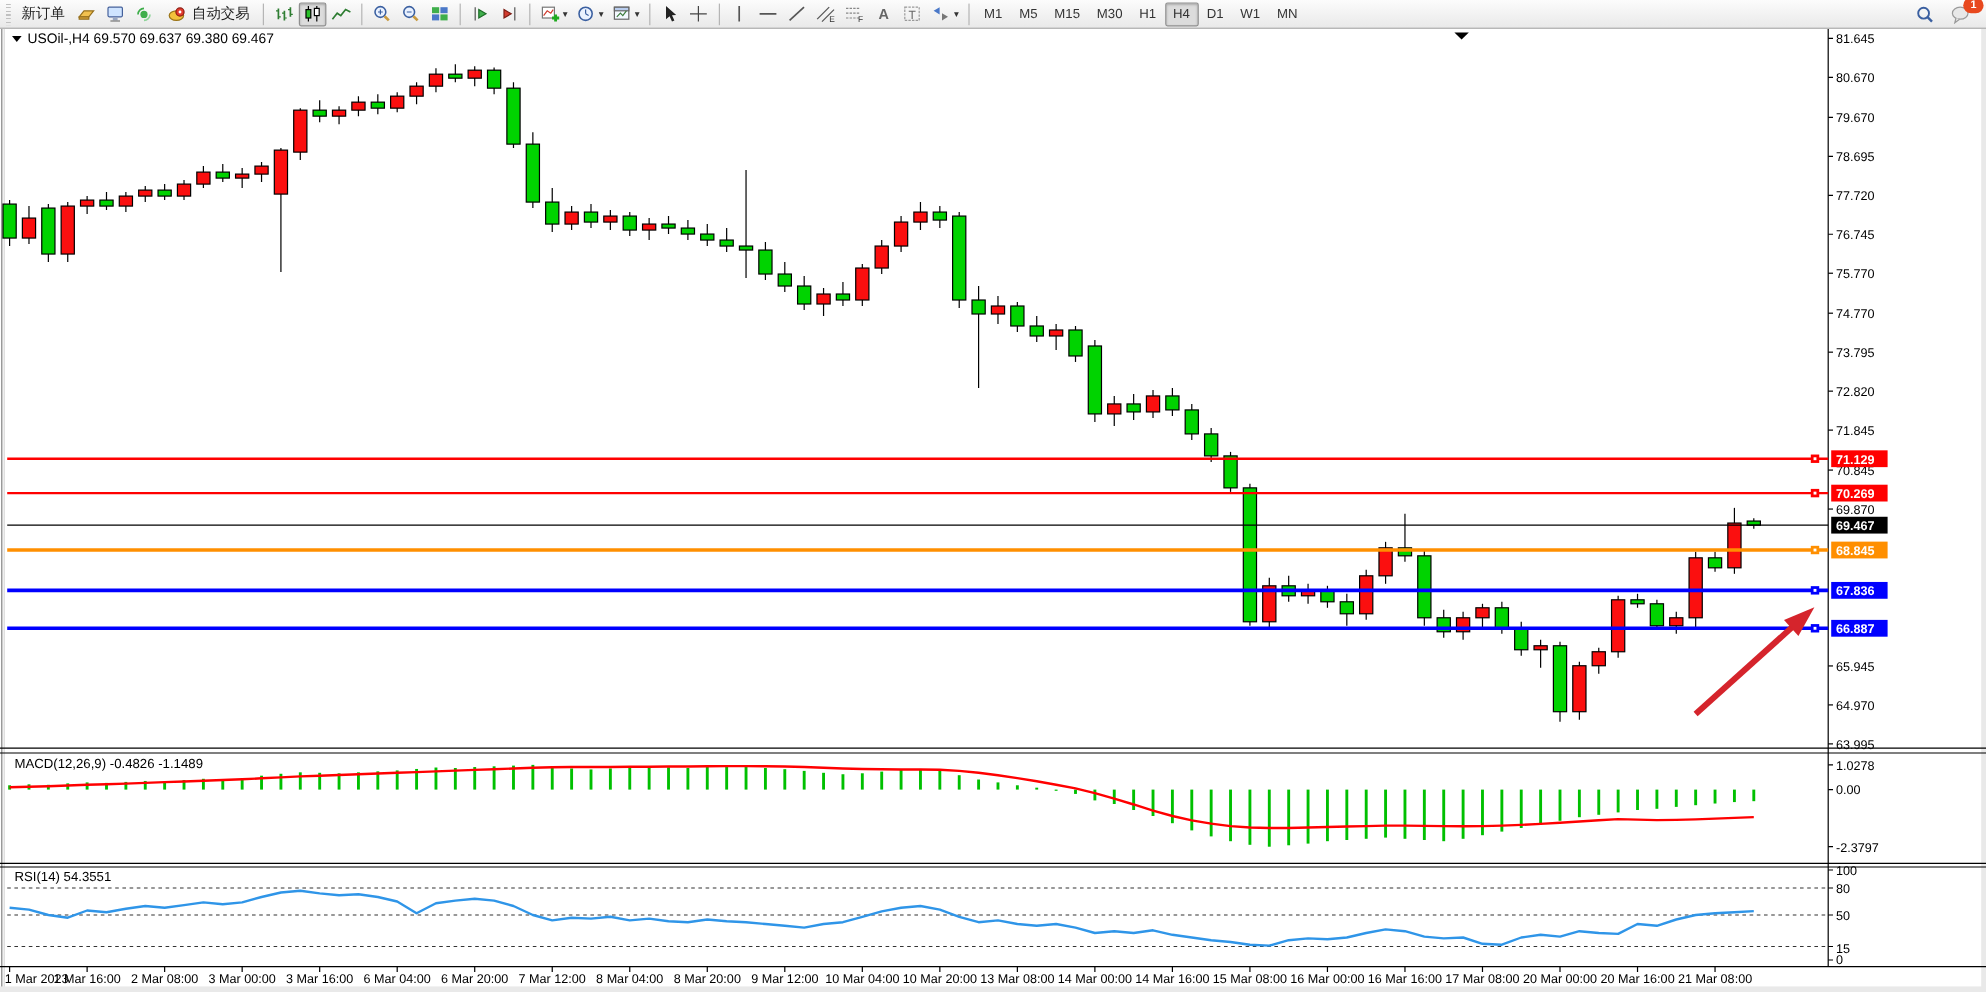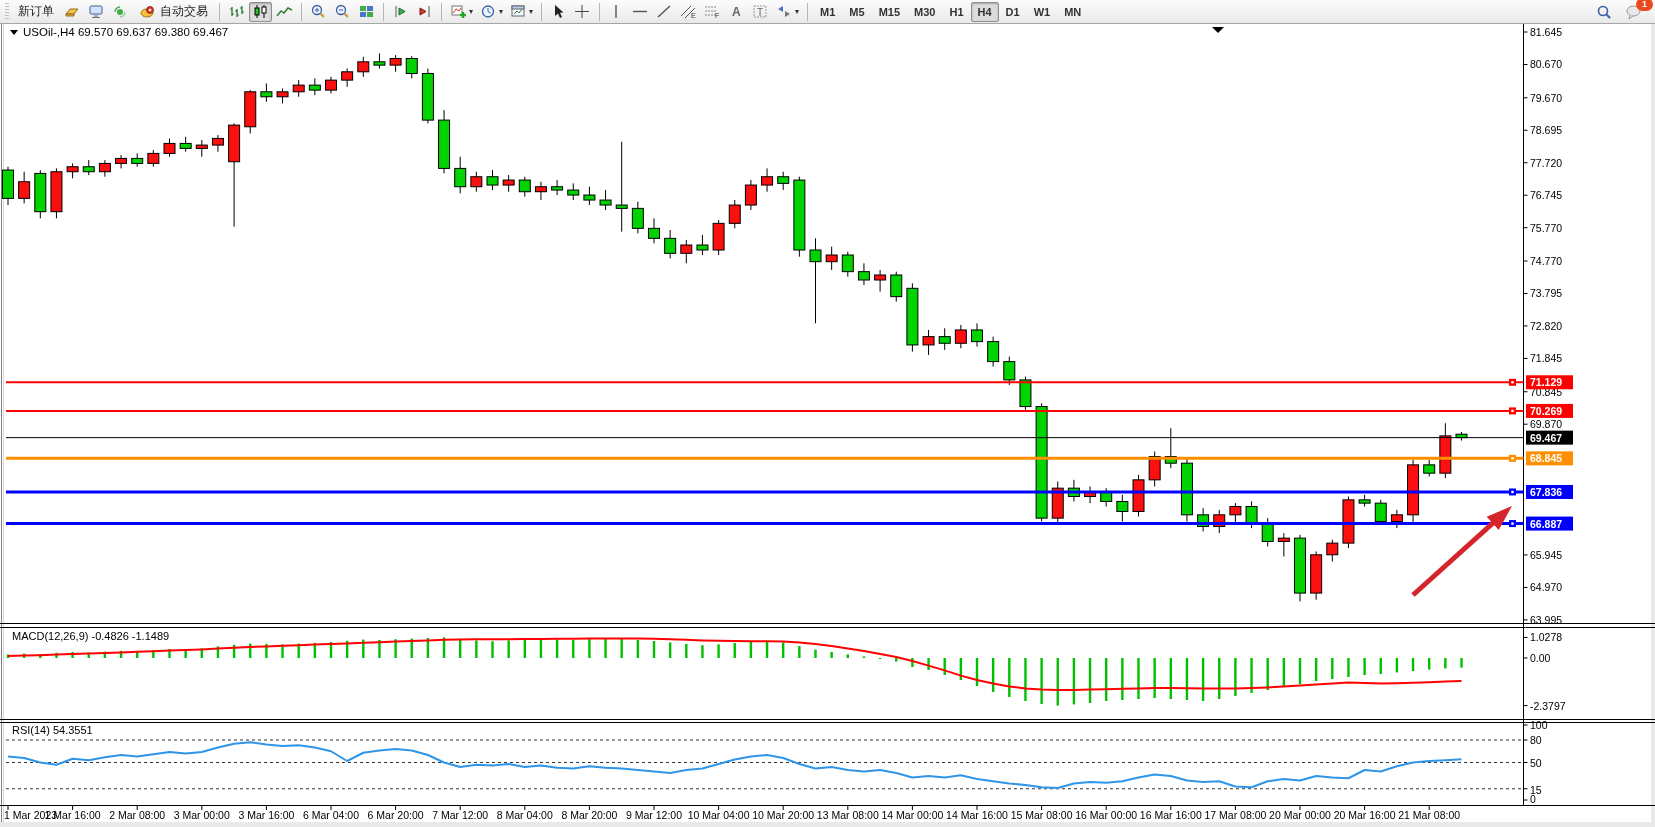--- a/index.html
+++ b/index.html
@@ -9,21 +9,21 @@
     display:flex;align-items:center;padding:0 3px;gap:1px;z-index:5;}
   .btn{height:20px;min-width:20px;display:flex;align-items:center;justify-content:center;
     border:1px solid transparent;border-radius:2px;font-size:12px;color:#222;background:transparent;
     padding:0 2px;box-sizing:border-box;}
   .btn.txt{padding:0 5px;gap:4px;white-space:nowrap;}
   .btn.pressed{border:1px solid #8f8f8f;background:#dcdcdc;box-shadow:inset 0 1px 2px rgba(0,0,0,.25);}
   .sep{width:1px;height:18px;background:#b5b5b5;margin:0 4px;flex:none;}
   .grip{width:4px;height:18px;margin:0 2px;flex:none;
     background:repeating-linear-gradient(180deg,#c0c0c0 0 1px,transparent 1px 3px);}
   .caret{font-size:8px;color:#333;margin-left:2px;}
-  .tf{padding:0 6px;font-size:11px;color:#333;font-weight:bold;}
+  .tf{padding:0 6px;font-size:11px;color:#333;}
   .icon svg{display:block;}
   .right-tools{margin-left:auto;display:flex;align-items:center;gap:6px;padding-right:6px;}
   .chatwrap{position:relative;}
   .nbadge{position:absolute;top:-4px;right:-7px;min-width:13px;height:13px;border-radius:7px;
     background:#e8491f;color:#fff;font-size:9px;font-weight:bold;display:flex;align-items:center;
     justify-content:center;padding:0 2px;}
   #chart-wrap{position:absolute;left:0;top:24px;width:1655px;height:803px;}
   svg text{font-family:"Liberation Sans",sans-serif;}
 </style>
 </head>

